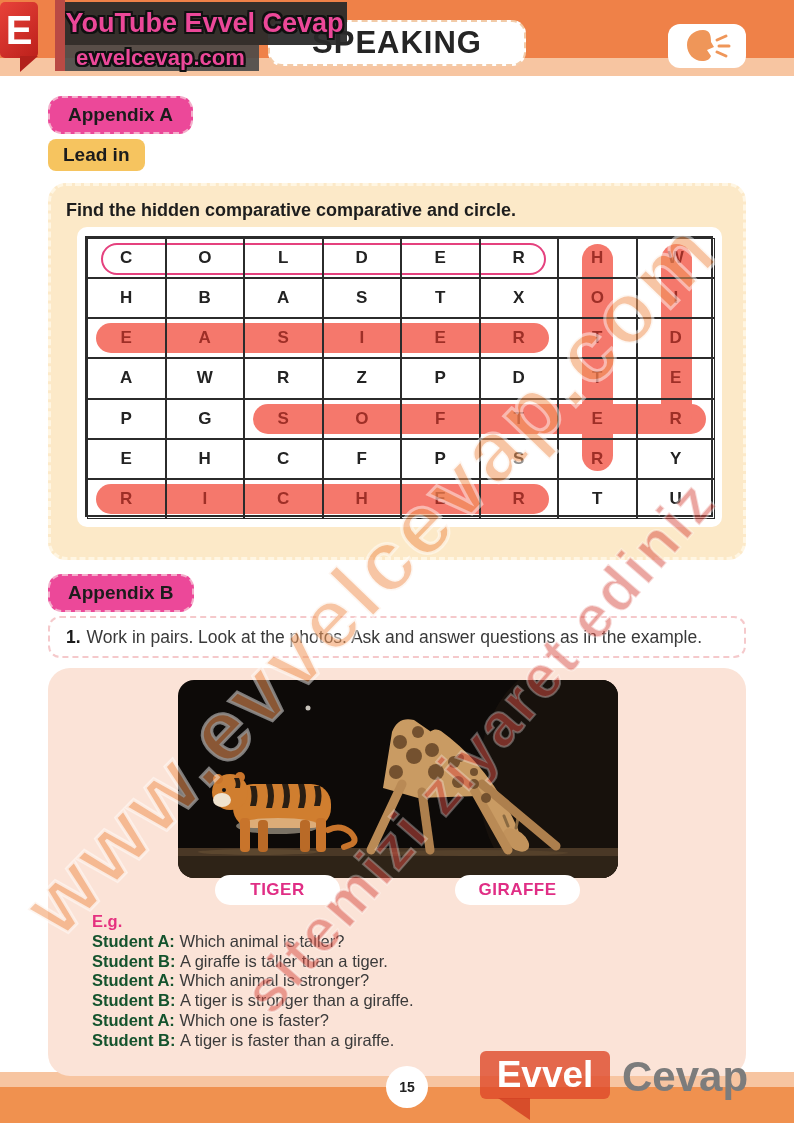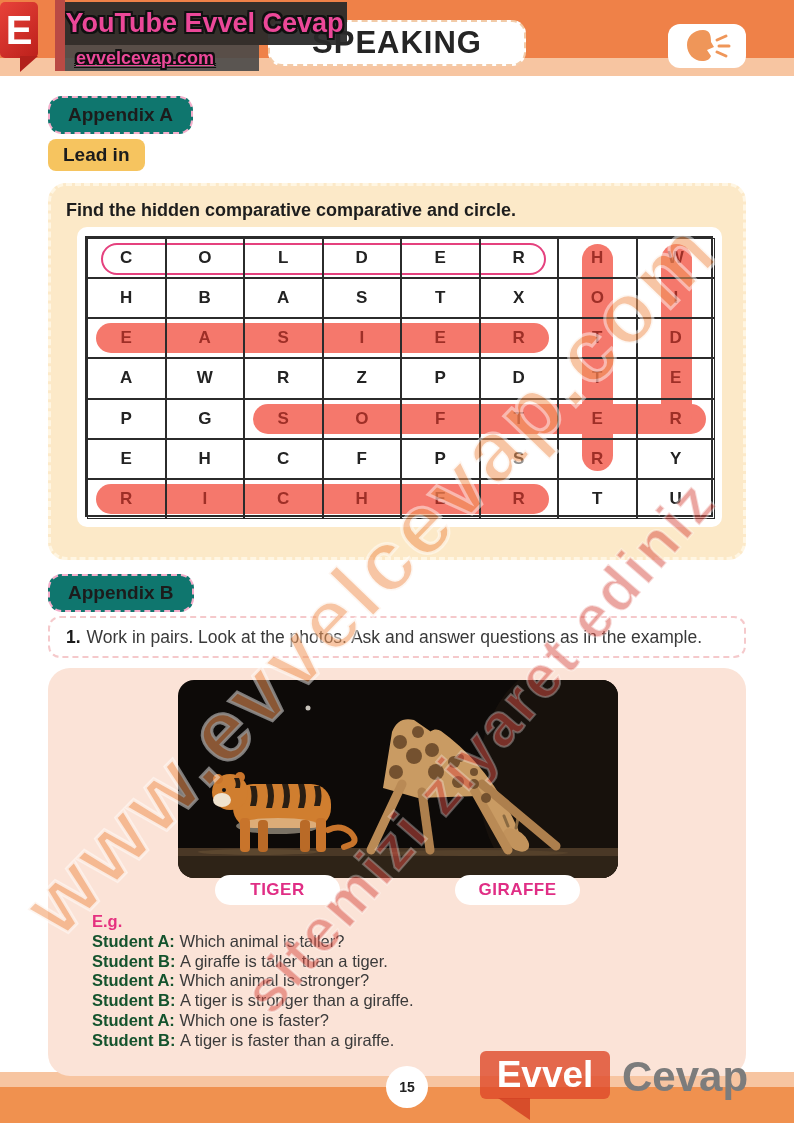--- a/index.html
+++ b/index.html
@@ -22,40 +22,40 @@
   }
   .yt-banner span, .yt-sub span{
     color:#ec4899;font-weight:700;
     text-shadow:2px 0 #111,-2px 0 #111,0 2px #111,0 -2px #111,2px 2px #111,-2px -2px #111,2px -2px #111,-2px 2px #111;
   }
   .yt-banner span{font-size:27px;}
   .yt-sub{
     position:absolute;left:62px;top:45px;width:197px;height:26px;background:rgba(72,72,72,.9);
     display:flex;align-items:center;padding-left:14px;box-sizing:border-box;z-index:3;
   }
-  .yt-sub span{font-size:18px;text-decoration:underline;}
+  .yt-sub span{font-size:22px;}
   .e-logo{
     position:absolute;left:0px;top:2px;width:38px;height:56px;border-radius:5px;
     background:linear-gradient(135deg,#E8423A,#BC201B);z-index:4;
     display:flex;align-items:center;justify-content:center;
   }
   .e-logo span{color:#fff;font-size:40px;font-weight:800;}
   .e-tail{
     position:absolute;left:20px;top:56px;width:0;height:0;z-index:4;
     border-left:18px solid #B2201B;border-bottom:16px solid transparent;
   }
   .red-stripe{position:absolute;left:55px;top:0;width:10px;height:71px;background:#B94A44;z-index:3;}
   .speak-chip{
     position:absolute;left:668px;top:24px;width:78px;height:44px;background:#fff;border-radius:12px;z-index:2;
     display:flex;align-items:center;justify-content:center;
   }
   
   .appendix-chip{
     position:absolute;left:48px;padding:6px 18px;border:2px dashed #F4AECB;border-radius:14px;
-    background:#0f766e;font-size:19px;font-weight:800;color:#1c1c1c;z-index:2;
+    background:#ec4899;font-size:19px;font-weight:800;color:#1c1c1c;z-index:2;
   }
   .leadin-chip{
     position:absolute;left:48px;top:139px;padding:5px 15px;background:#F6C45F;border-radius:8px;
     font-size:19px;font-weight:800;color:#1c1c1c;z-index:2;
   }
   
   .cream-panel{
     position:absolute;left:48px;top:183px;width:698px;height:377px;background:#FCE9C8;
     border:3px dashed #FFF6E3;border-radius:18px;box-sizing:border-box;z-index:1;
   }

